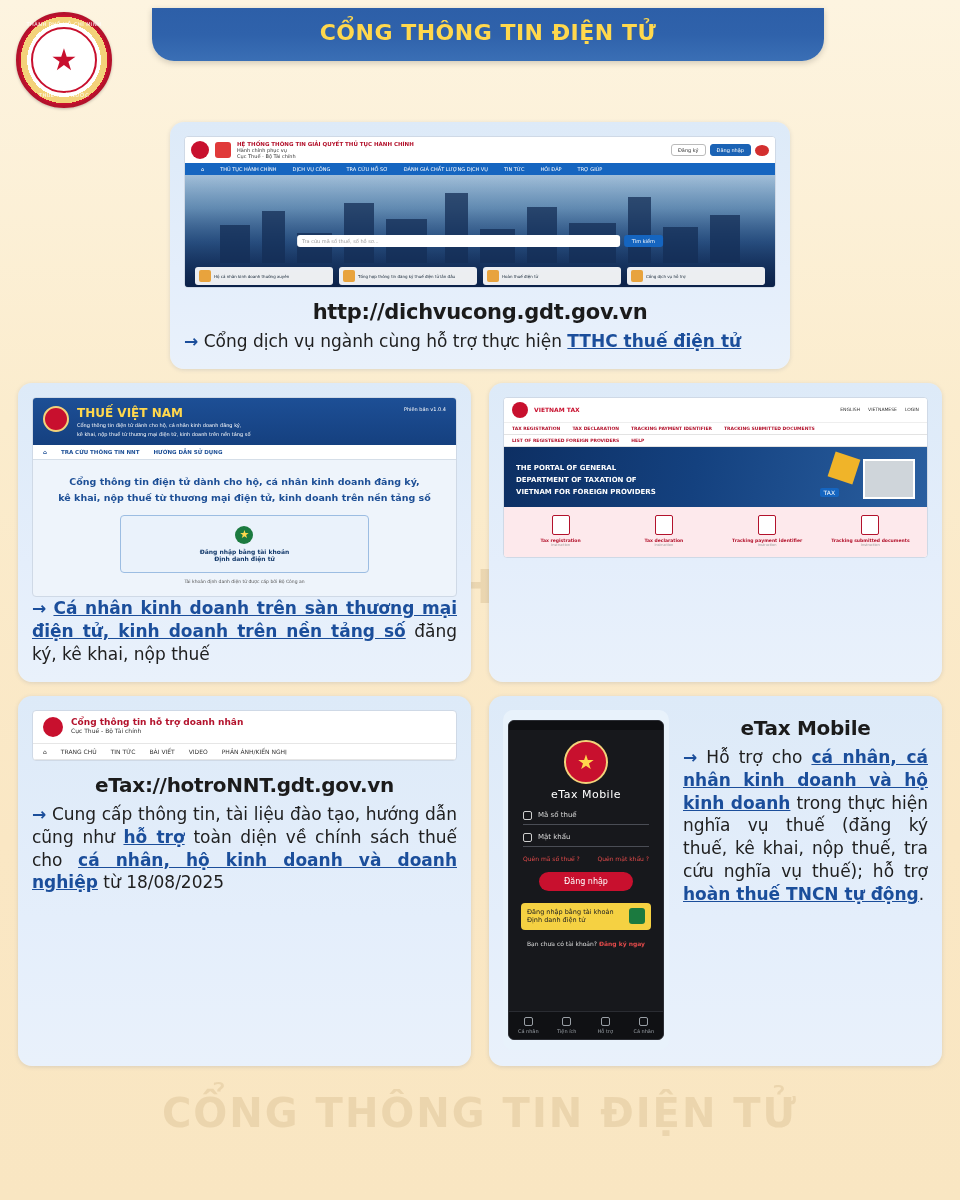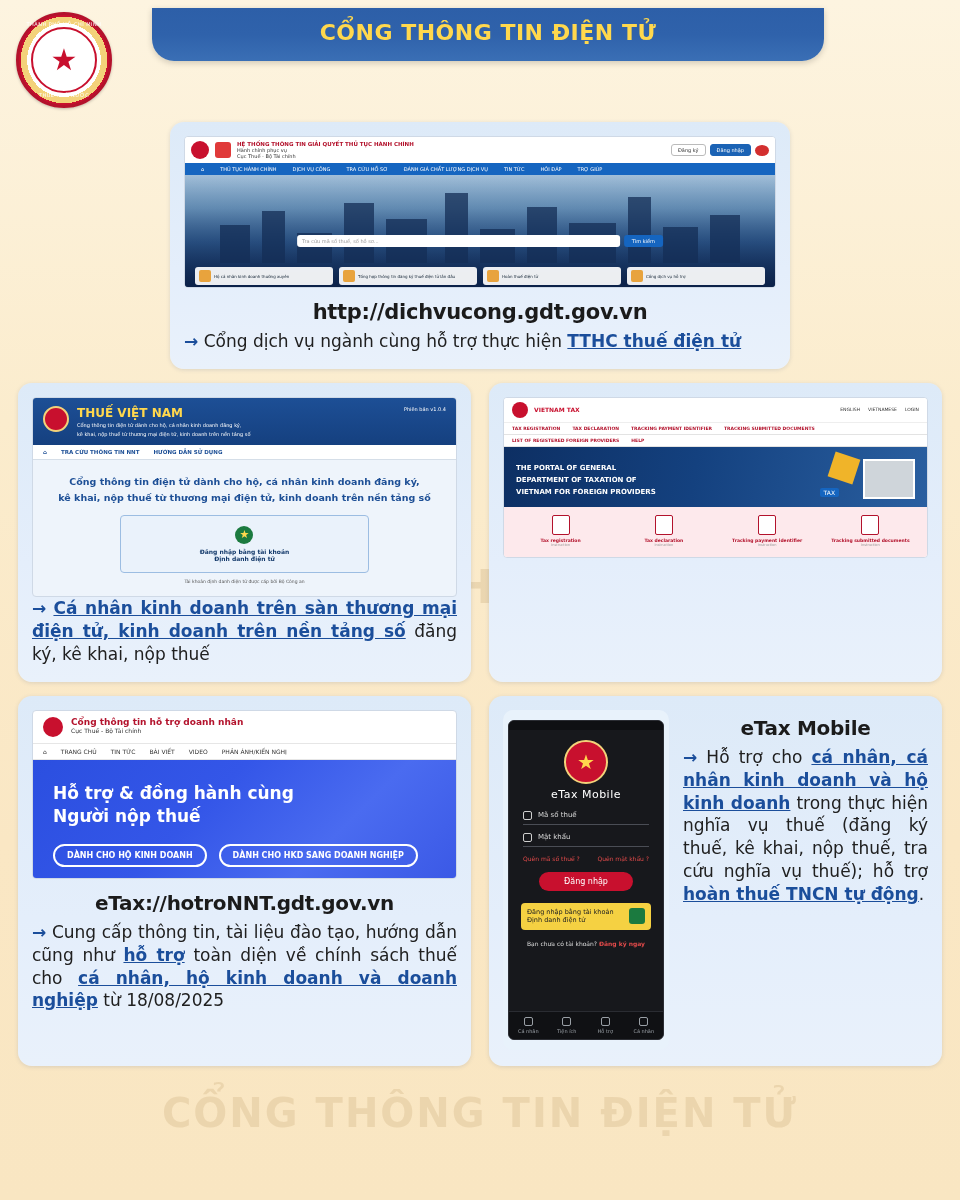--- a/index.html
+++ b/index.html
@@ -387,28 +387,20 @@
           </div>
         </div>
         <div class="s4-menu">
           <span>⌂</span>
           <span>TRANG CHỦ</span>
           <span>TIN TỨC</span>
           <span>BÀI VIẾT</span>
           <span>VIDEO</span>
           <span>PHẢN ÁNH/KIẾN NGHỊ</span>
         </div>
-        <div class="s4-hero">
-          <div class="h1">Hỗ trợ &amp; đồng hành cùng</div>
-          <div class="h1">Người nộp thuế</div>
-          <div class="btns">
-            <div class="bt">DÀNH CHO HỘ KINH DOANH</div>
-            <div class="bt">DÀNH CHO HKD SANG DOANH NGHIỆP</div>
-          </div>
-        </div>
       </div>
       <div class="url small">eTax://hotroNNT.gdt.gov.vn</div>
       <div class="desc">
         <span class="arrow">→</span><span> Cung cấp thông tin, tài liệu đào tạo, hướng dẫn cũng như </span><span class="b">hỗ trợ</span><span> toàn diện về chính sách thuế cho </span><span class="b">cá nhân, hộ kinh doanh và doanh nghiệp</span><span> từ 18/08/2025</span>
       </div>
     </div>
 
     <div class="col card" style="display:flex; gap:14px;">
       <div class="ph-wrap" style="flex:0 0 166px;">
         <div class="phone">

